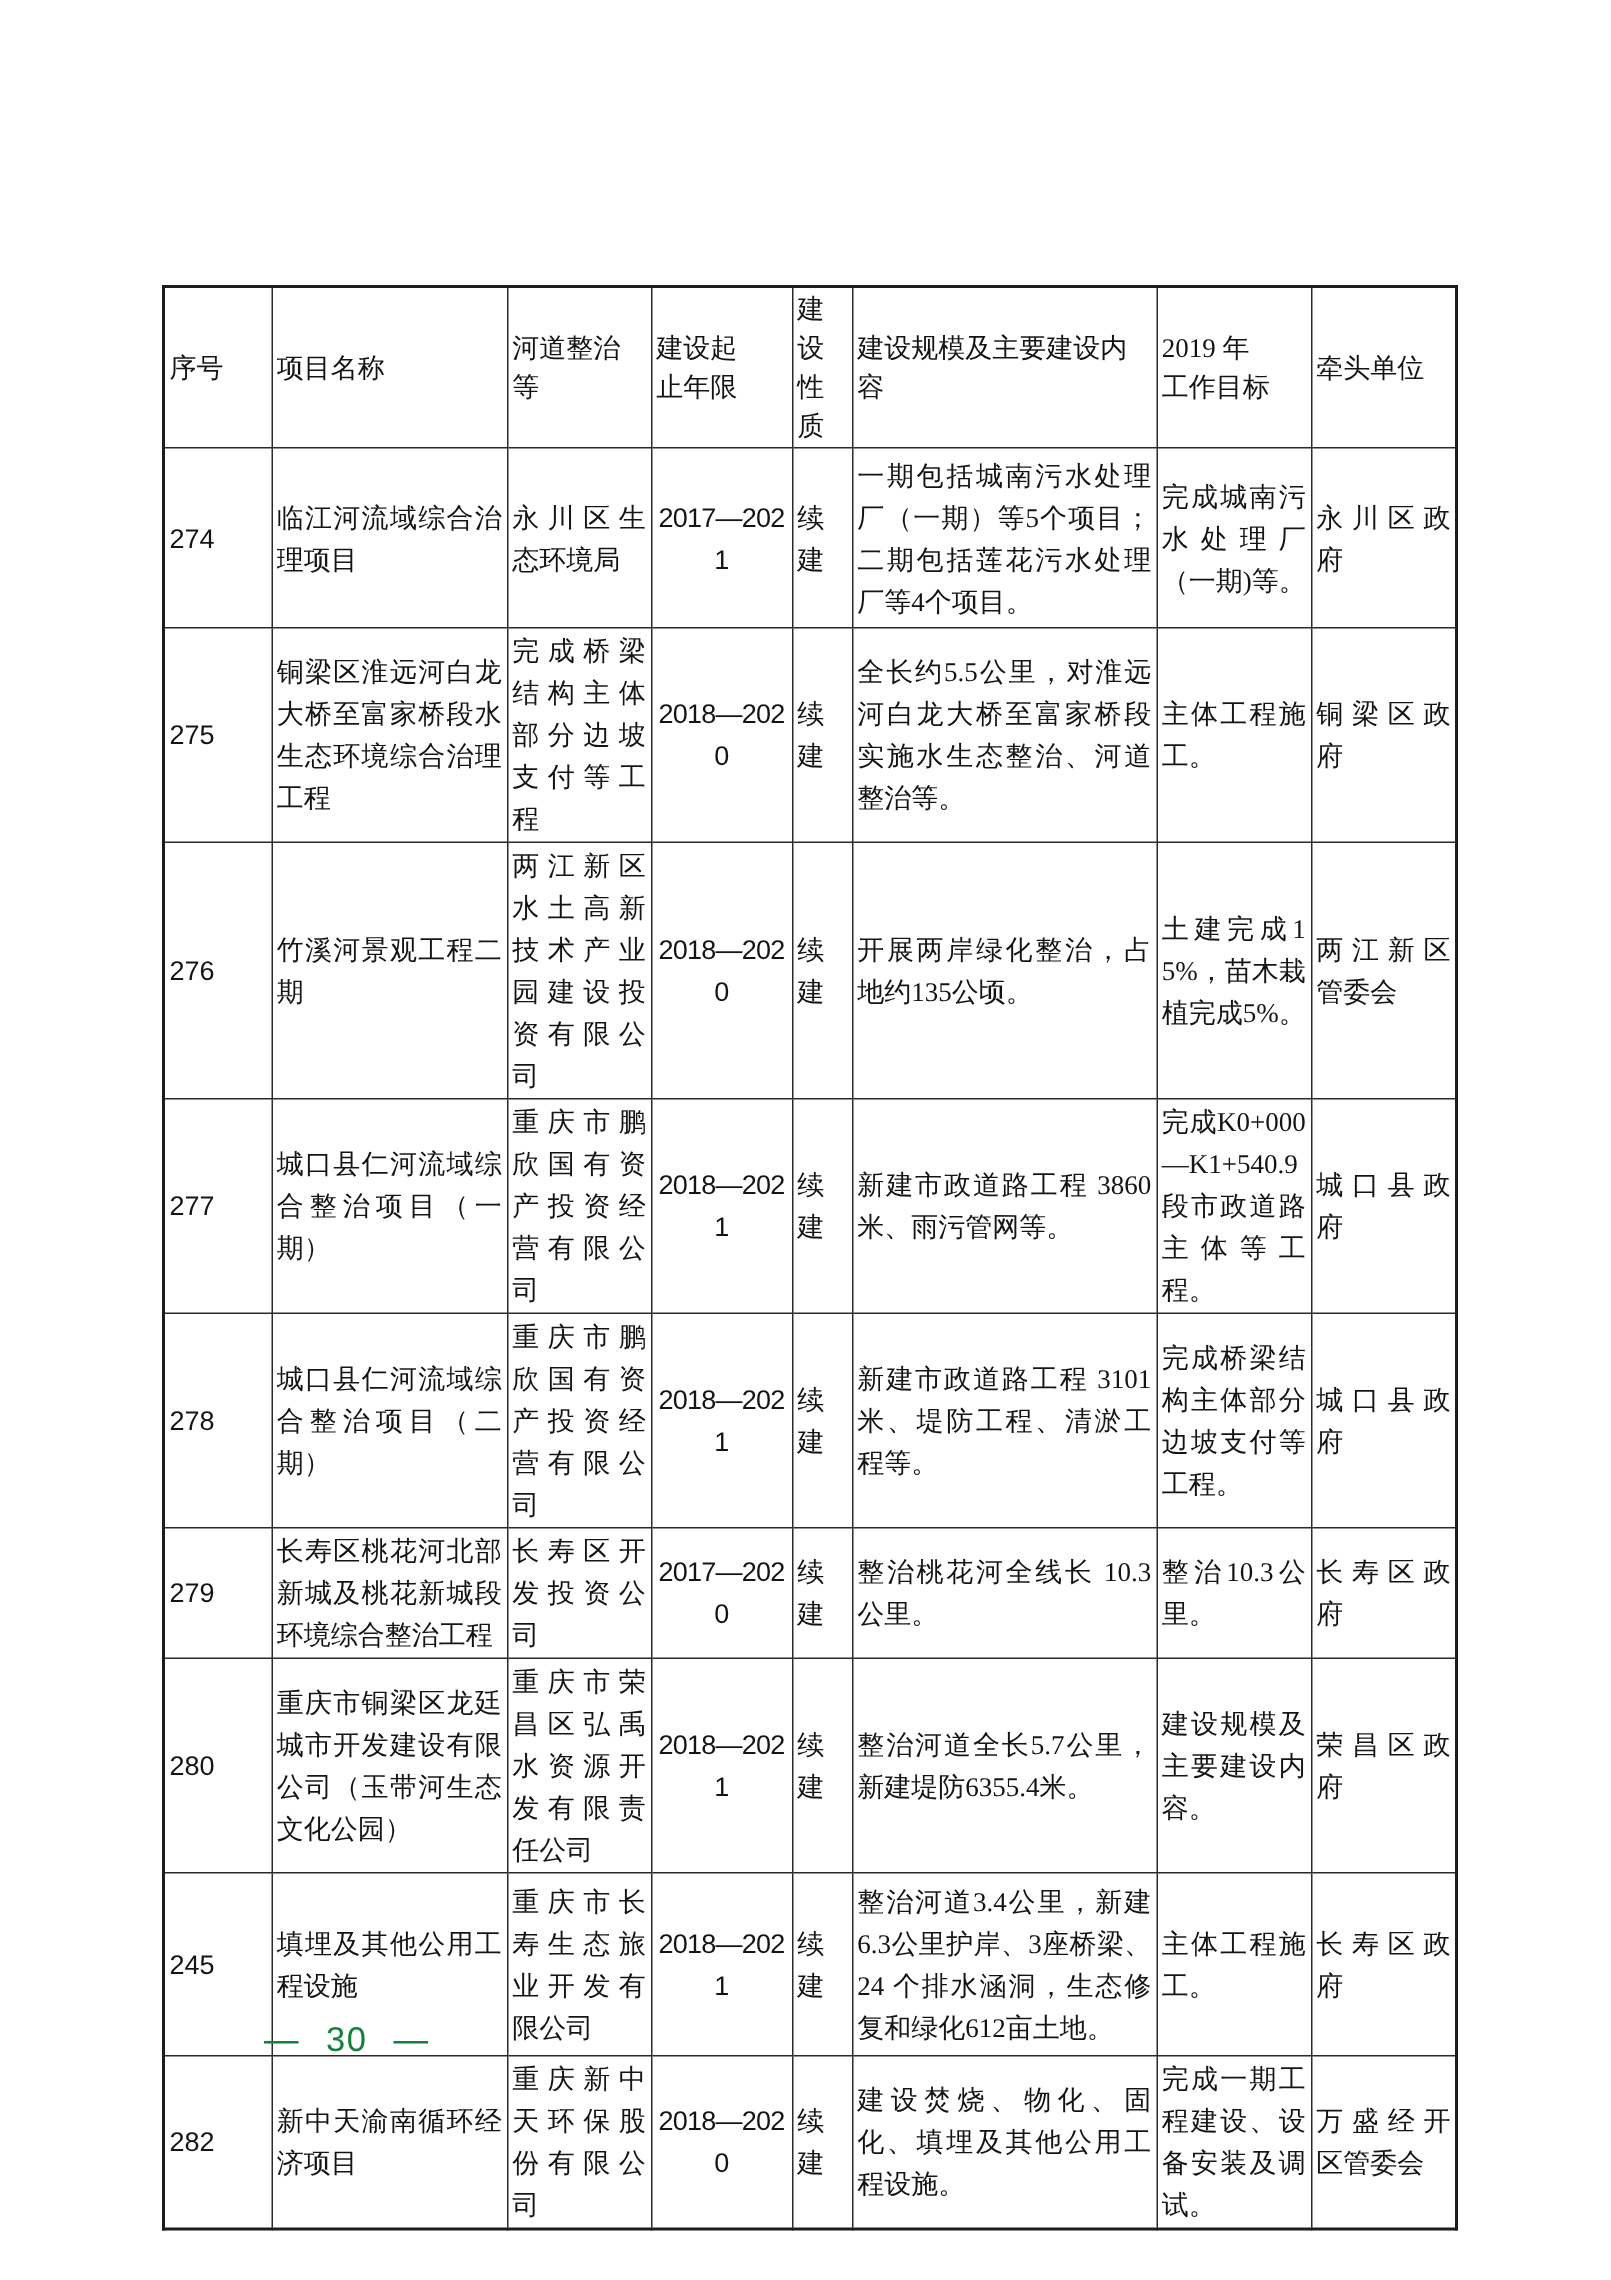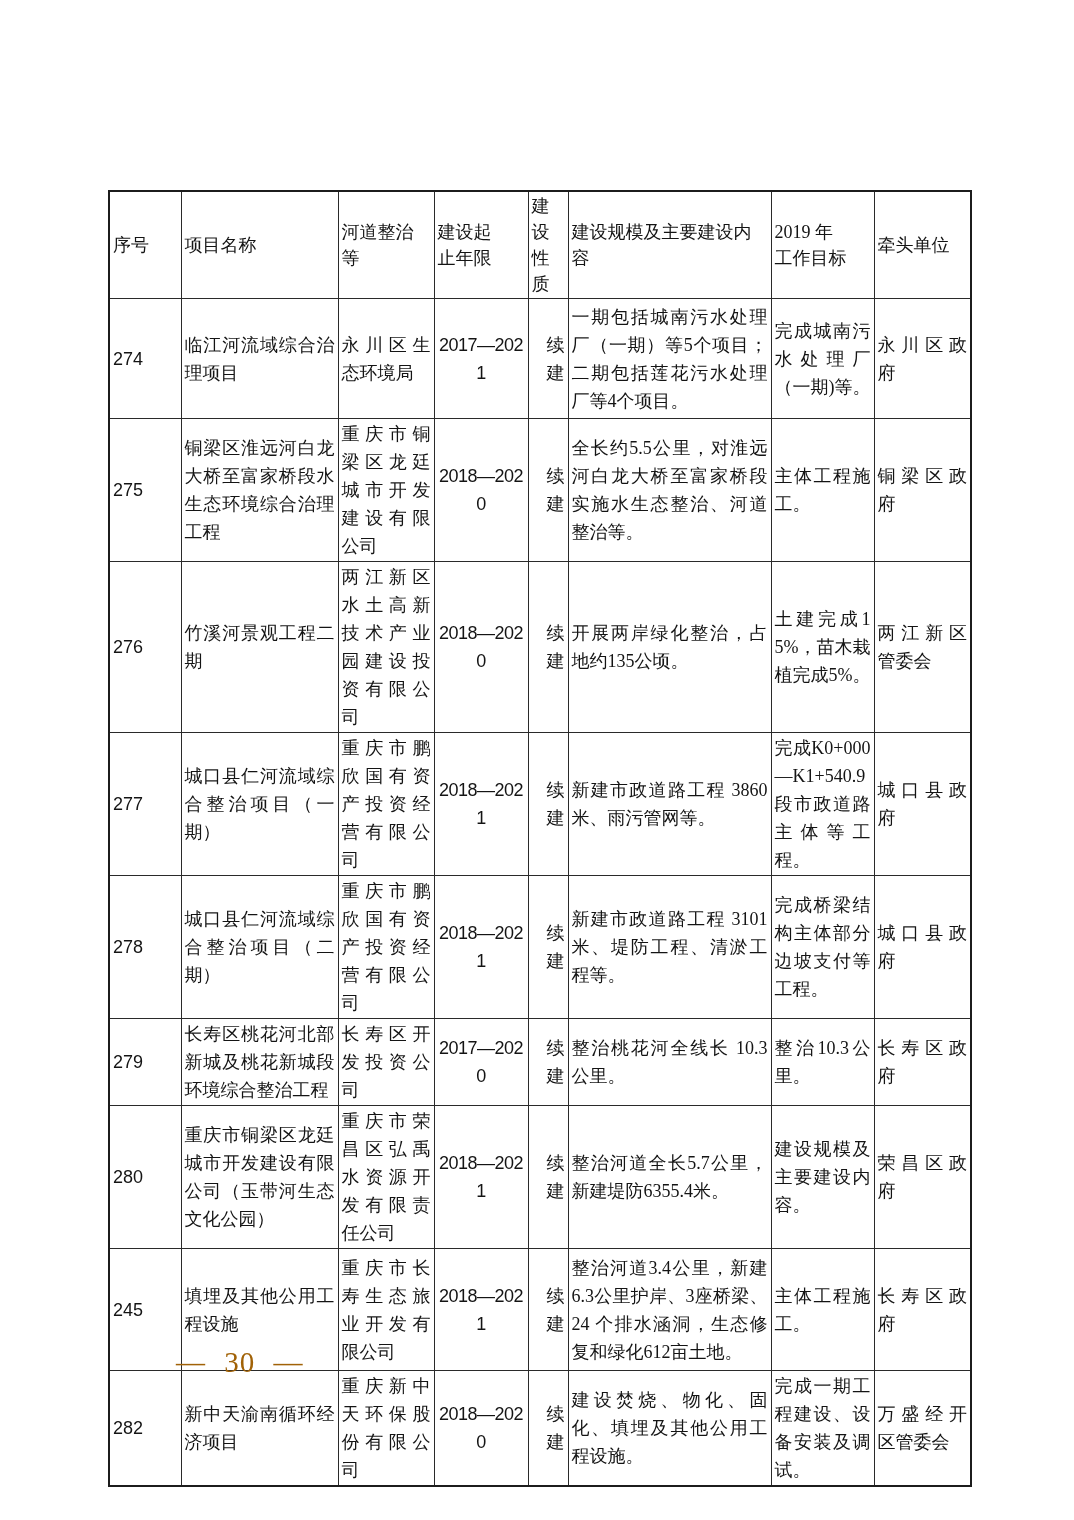--- a/index.html
+++ b/index.html
@@ -30,31 +30,31 @@
     overflow:hidden;
     word-break:break-all;
   }
   .projects th {
     text-align:left;
     line-height:26px;
     white-space:pre-line;
   }
   .c-no     { font-family:"Liberation Sans","DejaVu Sans",sans-serif; font-size:17px; }
   .c-years  { text-align:center; font-family:"Liberation Sans","DejaVu Sans",sans-serif; font-size:16px; letter-spacing:-0.5px; padding:1px 0; }
-  .c-nature { text-align:right;margin-left:28px; }
+  .c-nature { text-align:left;margin-left:28px; }
   .c-name, .c-legal, .c-content, .c-goal, .c-lead {
     text-align:justify;
     text-justify:inter-character;
   }
   .footer {
     position:absolute;
     left:176px; top:1346px;
-    font-family:Liberation Serif, serif;
-    font-size:29px;
-    color:#a16207;
+    font-family:Liberation Sans, sans-serif;
+    font-size:23px;
+    color:#15803d;
     word-spacing:10px;
     letter-spacing:1px;
   }
 </style>
 </head>
 <body>
 
 <div class="page">
 
   <table class="projects">
@@ -90,21 +90,21 @@
         <td class="c-legal">永川区生态环境局</td>
         <td class="c-years">2017—2021</td>
         <td class="c-nature">续建</td>
         <td class="c-content">一期包括城南污水处理厂（一期）等5个项目；二期包括莲花污水处理厂等4个项目。</td>
         <td class="c-goal">完成城南污水处理厂（一期)等。</td>
         <td class="c-lead">永川区政府</td>
       </tr>
       <tr style="height:118px">
         <td class="c-no">275</td>
         <td class="c-name">铜梁区淮远河白龙大桥至富家桥段水生态环境综合治理工程</td>
-        <td class="c-legal">重庆市铜梁区龙廷城市开发建设有限公司</td>
+        <td class="c-legal">完成桥梁结构主体部分边坡支付等工程</td>
         <td class="c-years">2018—2020</td>
         <td class="c-nature">续建</td>
         <td class="c-content">全长约5.5公里，对淮远河白龙大桥至富家桥段实施水生态整治、河道整治等。</td>
         <td class="c-goal">主体工程施工。</td>
         <td class="c-lead">铜梁区政府</td>
       </tr>
       <tr style="height:142px">
         <td class="c-no">276</td>
         <td class="c-name">竹溪河景观工程二期</td>
         <td class="c-legal">两江新区水土高新技术产业园建设投资有限公司</td>

